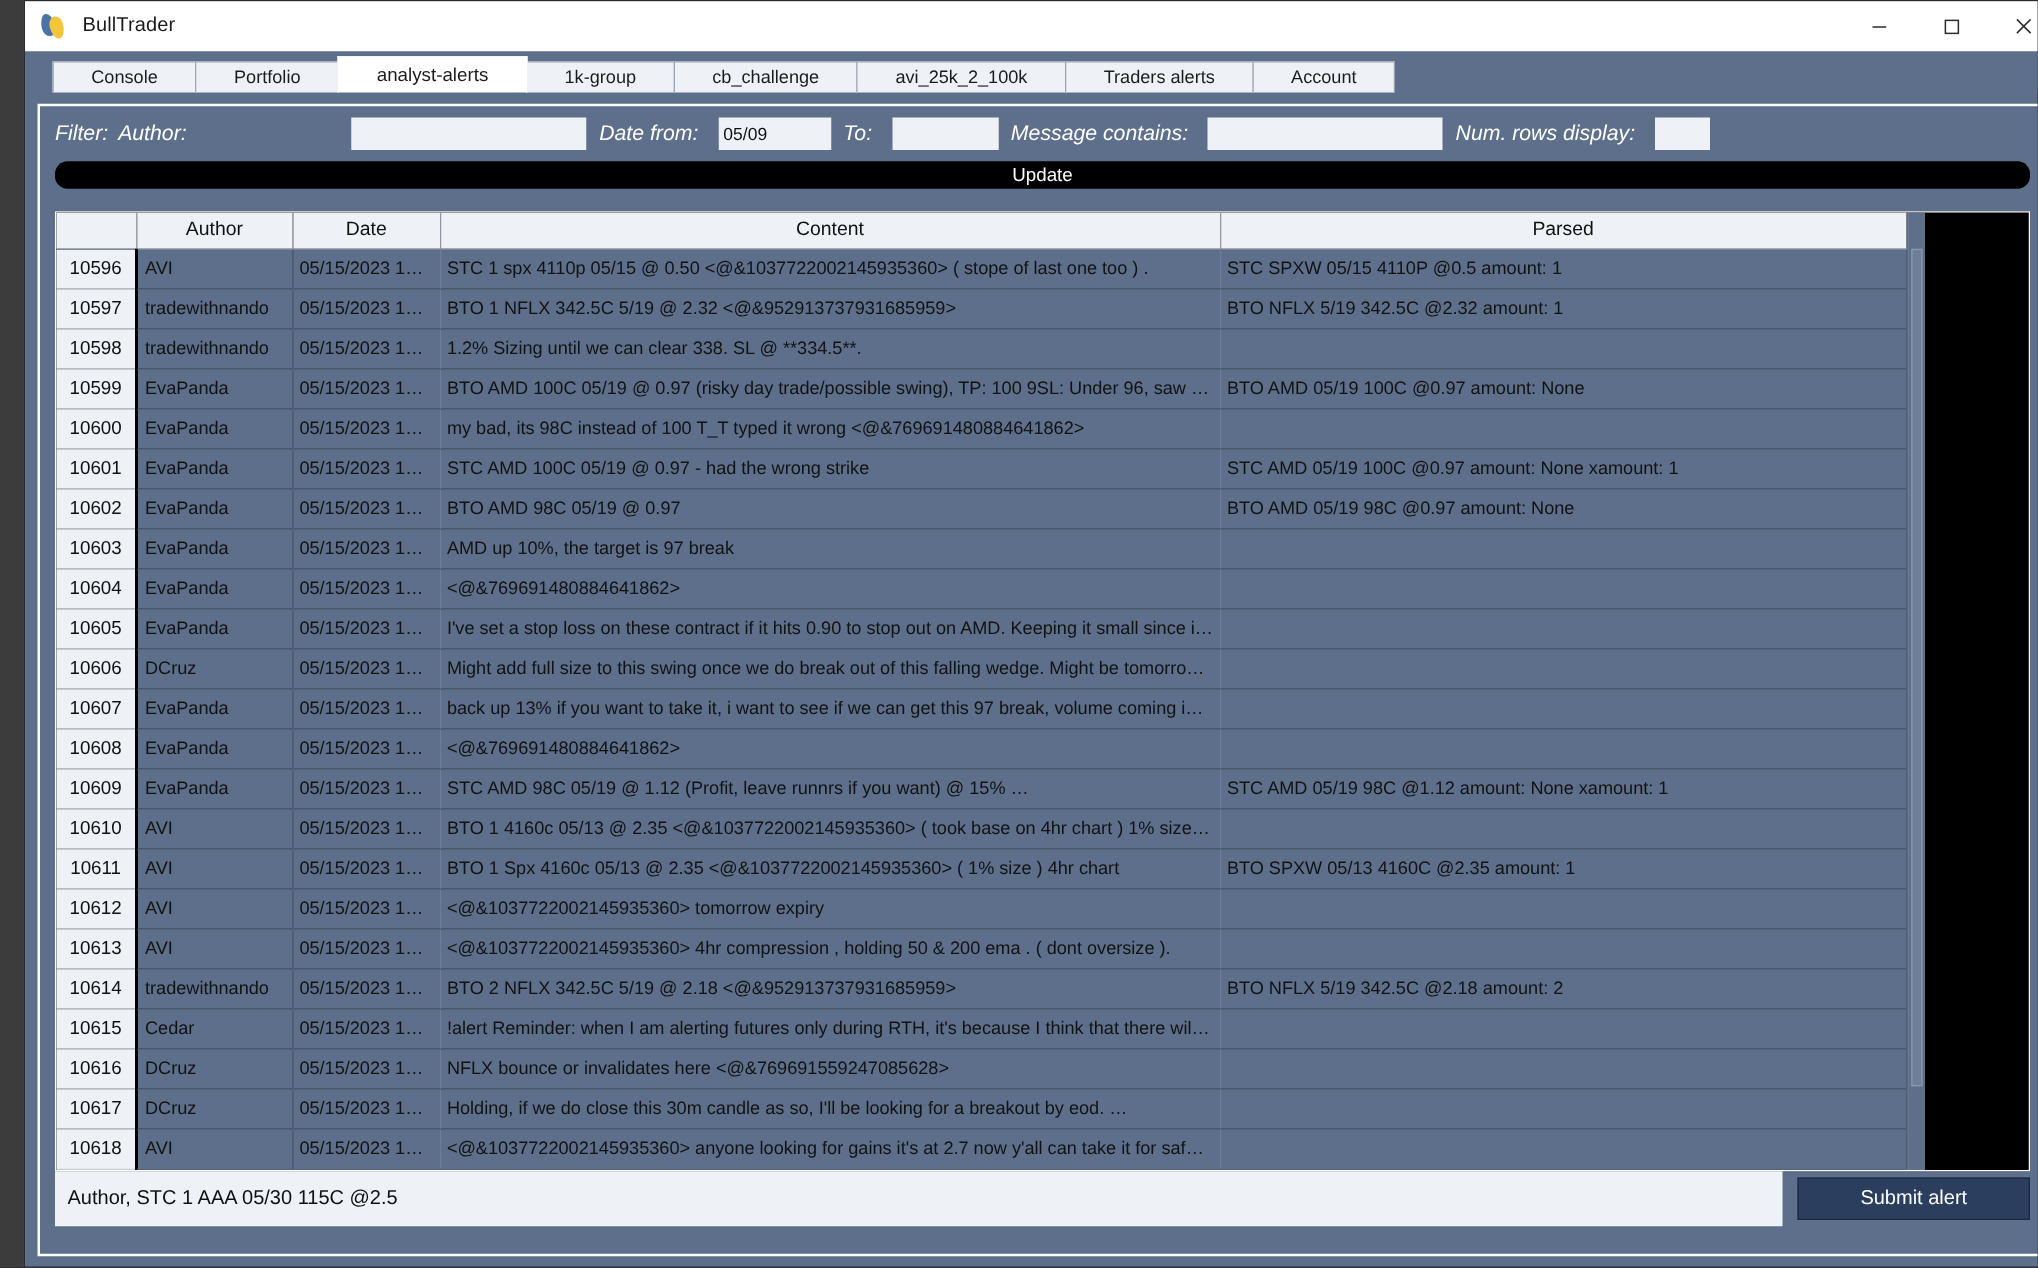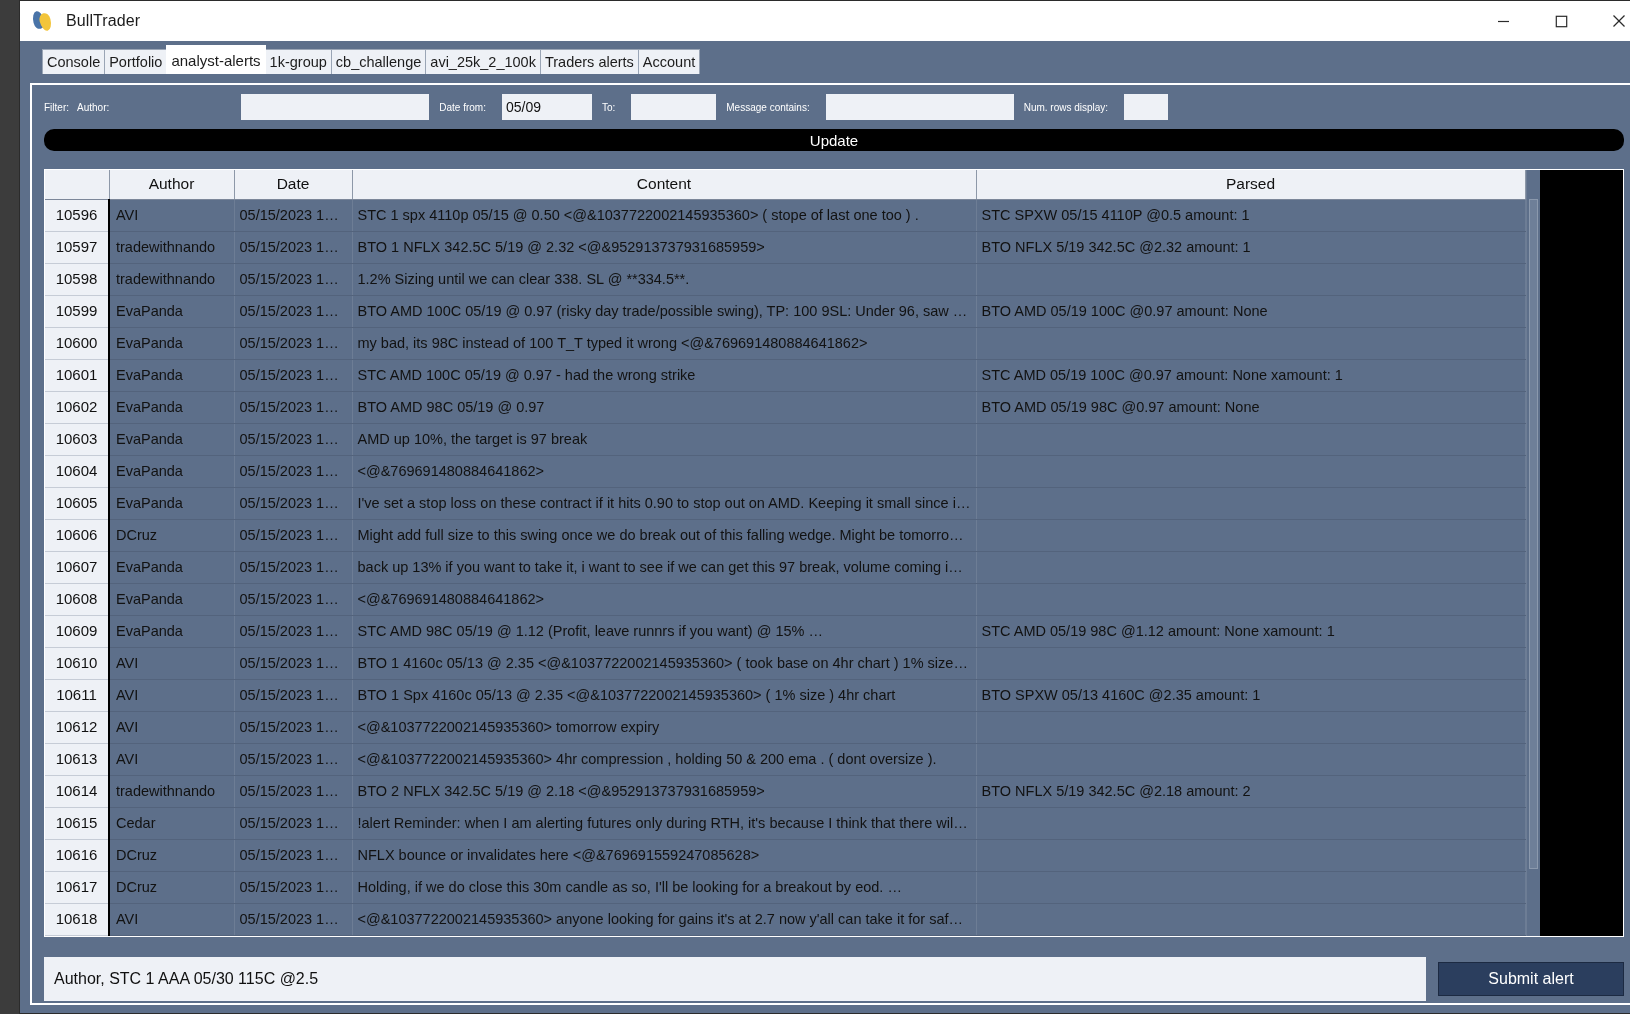--- a/index.html
+++ b/index.html
@@ -56,21 +56,21 @@
   #tabstrip {
     height: 33px;
     padding: 9px 0 0 22px;
     display: flex;
     align-items: flex-end;
     gap: 0;
     background: #5d6f8a;
   }
   .tab {
     height: 25px;
-    padding: 0 4px;
+    padding: 0 30px;
     display: flex; align-items: center;
     font-size: 14.5px;
     color: #1c1c1c;
     background: #eef1f6;
     border: 1px solid #9aa5b5;
     border-bottom: none;
     margin-right: -1px;
     white-space: nowrap;
   }
   .tab.active {
@@ -95,21 +95,21 @@
   #filterbar {
     height: 44px;
     display: flex;
     align-items: center;
     padding: 0 12px 0 12px;
     gap: 0;
     color: #ffffff;
     font-size: 15.5px;
     white-space: nowrap;
   }
-  .flabel { color:#ffffff; font-size:10px; }
+  .flabel { color:#ffffff; font-size:17px;font-style:italic; }
   .finput {
     background: #eef1f6;
     border: none;
     height: 26px;
     font-family: "Liberation Sans", sans-serif;
     font-size: 14px;
     color: #111;
     padding: 12px 4px;
     outline: none;
   }
@@ -211,21 +211,21 @@
     top: 29px;
     height: 670px;
     background: #6e7f98;
     border: 1px solid #8b99ad;
   }
 
   
   #bottombar {
     position: absolute;
     left: 12px; right: 12px;
-    bottom: 2px;
+    bottom: 22px;
     height: 44px;
     display: flex;
     align-items: center;
     gap: 12px;
   }
   #alert-input {
     flex: 1;
     height: 44px;
     background: #eef1f6;
     border: none;

